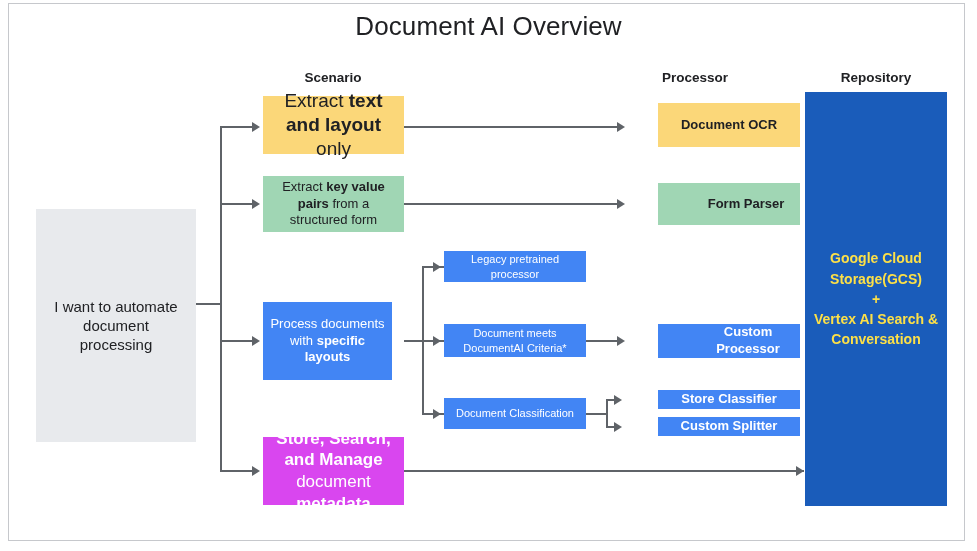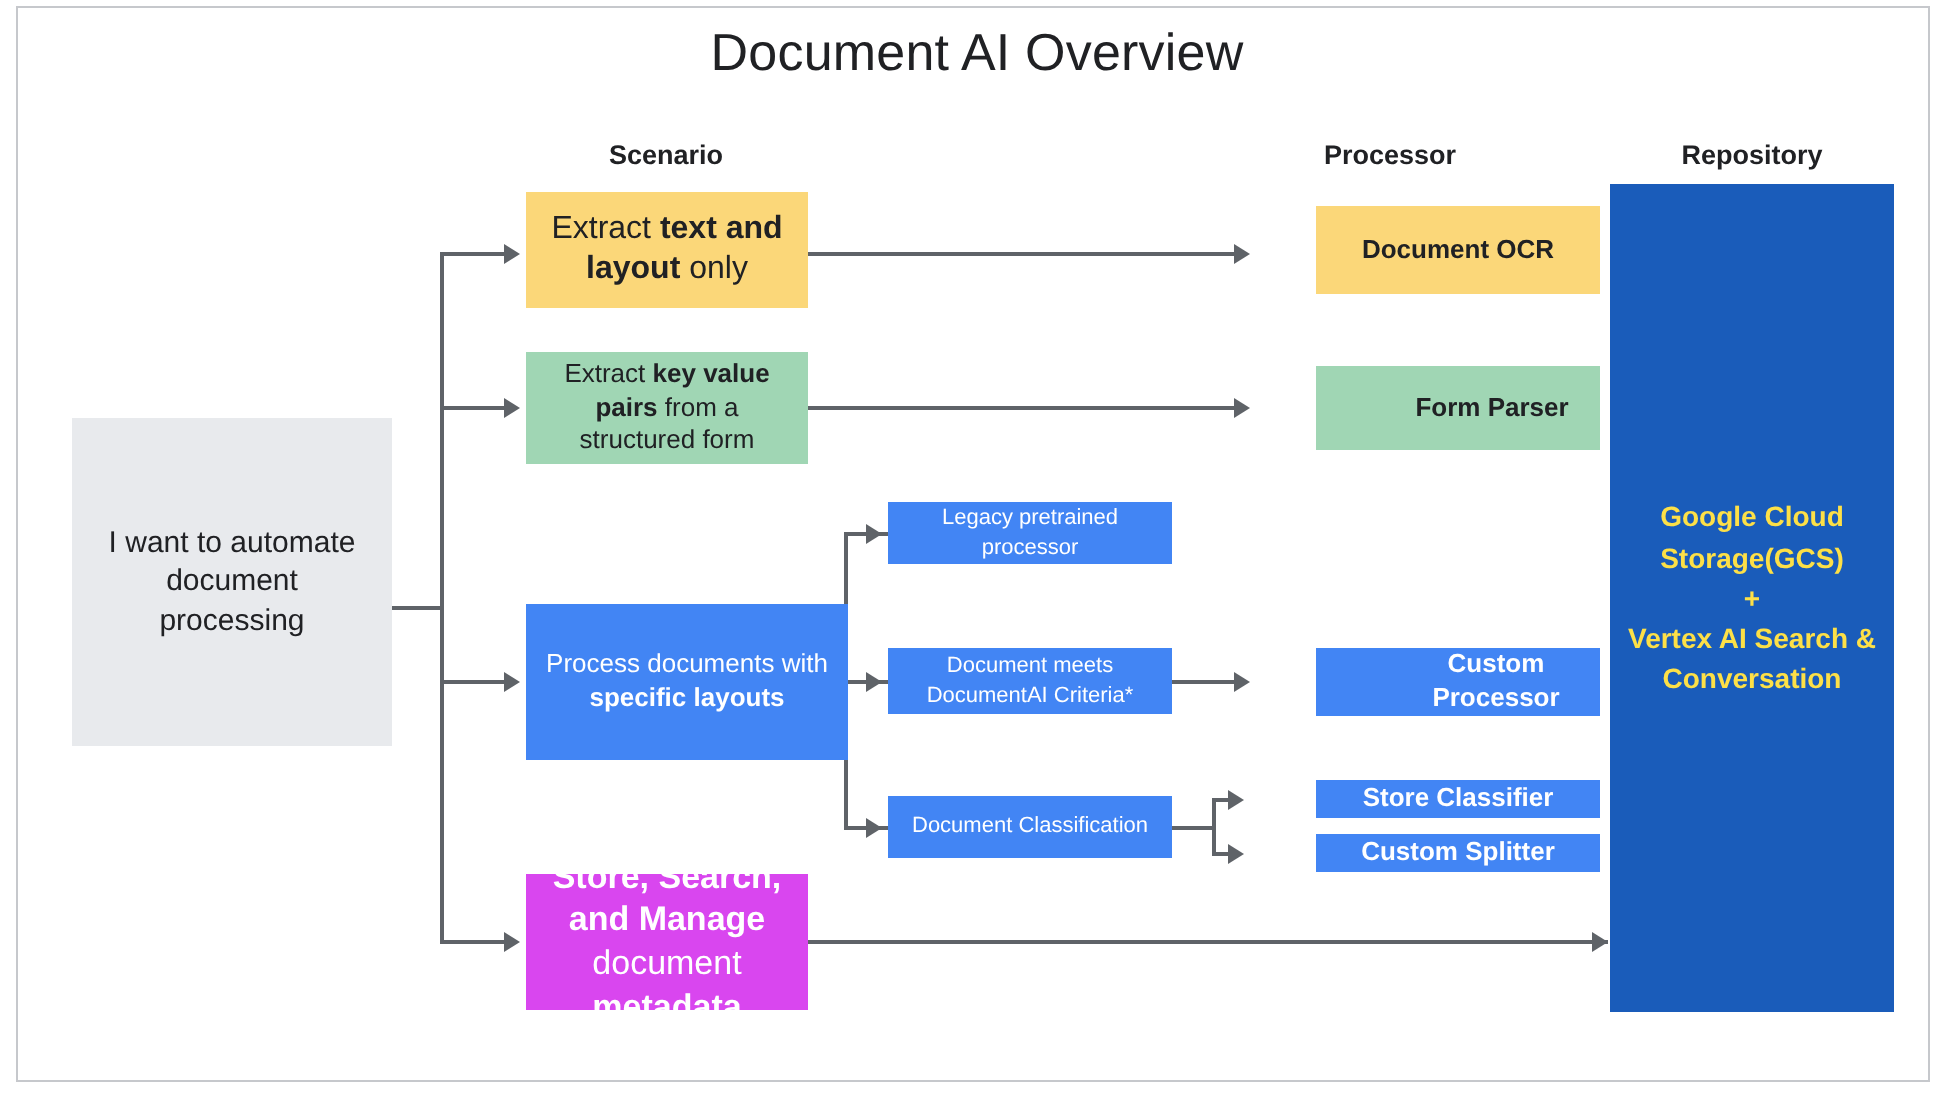--- a/index.html
+++ b/index.html
@@ -58,21 +58,21 @@
 
   .n-grey {
     background: #e8eaed;
     color: #202124;
     font-size: 15px;
     font-weight: 400;
   }
   .n-yellow {
     background: #fbd779;
     color: #202124;
-    font-size: 16px;
+    font-size: 19px;
   }
   .n-green {
     background: #a0d6b4;
     color: #202124;
     font-size: 13px;
   }
   .n-blue {
     background: #4285f4;
     color: #ffffff;
     font-size: 13px;
@@ -163,41 +163,41 @@
   <div class="conn conn-h" style="left:586px; top:413px; width:22px;"></div>
   <div class="conn conn-v" style="left:606px; top:400px; height:27px;"></div>
   <div class="conn conn-h" style="left:606px; top:399px; width:14px;"></div>
   <div class="arrow" style="left:614px; top:395px;"></div>
   <div class="conn conn-h" style="left:606px; top:426px; width:14px;"></div>
   <div class="arrow" style="left:614px; top:422px;"></div>
 
   <div class="conn conn-h" style="left:404px; top:470px; width:400px;"></div>
   <div class="arrow" style="left:796px; top:466px;"></div>
 
-  <div class="node n-grey" style="left:36px; top:209px; width:160px; height:164px;">
+  <div class="node n-grey" style="left:36px; top:209px; width:160px; height:233px;">
     <span>
       <span>I want to automate</span>
       <span>document</span>
       <span>processing</span>
     </span>
   </div>
 
   <div class="node n-yellow" style="left:263px; top:96px; width:141px; height:58px;">
     <span>
       <span style="display:inline">Extract </span><b style="display:inline">text and layout</b><span style="display:inline"> only</span>
     </span>
   </div>
 
   <div class="node n-green" style="left:263px; top:176px; width:141px; height:56px;">
     <span>
       <span style="display:inline">Extract </span><b style="display:inline">key value pairs</b><span style="display:inline"> from a structured form</span>
     </span>
   </div>
 
-  <div class="node n-blue" style="left:263px; top:302px; width:161px; height:78px;">
+  <div class="node n-blue" style="left:263px; top:302px; width:129px; height:78px;">
     <span>
       <span style="display:inline">Process documents with </span><b style="display:inline">specific layouts</b>
     </span>
   </div>
 
   <div class="node n-darkblue" style="left:263px; top:437px; width:141px; height:68px;">
     <span>
       <b style="display:inline">Store, Search, and Manage</b><span style="display:inline"> document </span><b style="display:inline">metadata</b>
     </span>
   </div>

